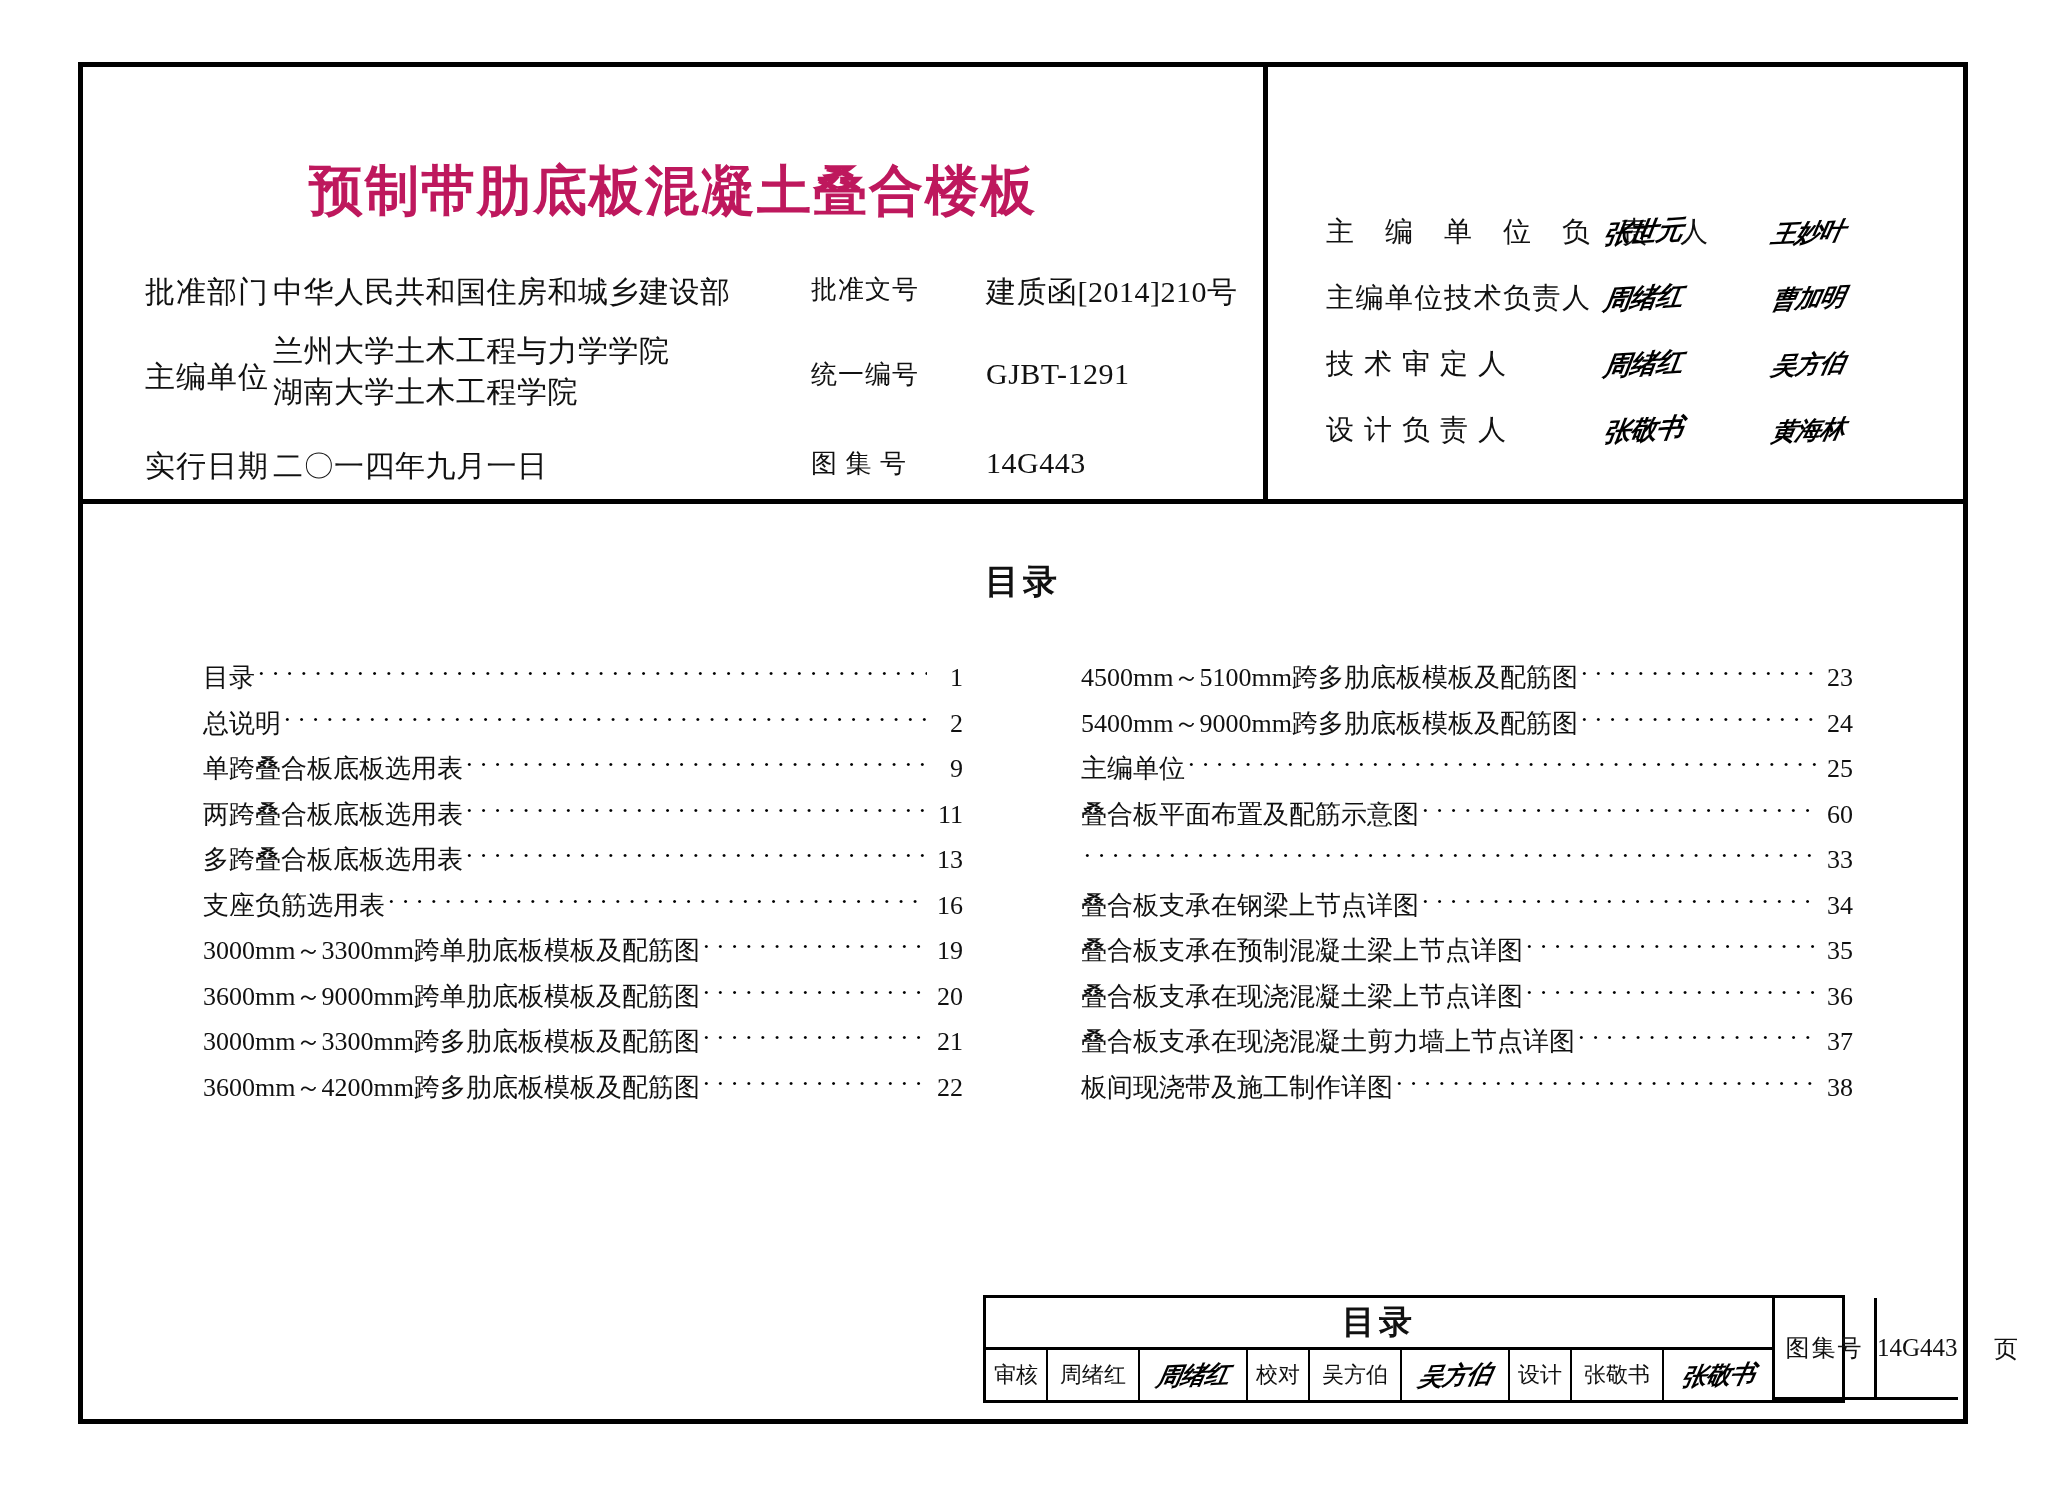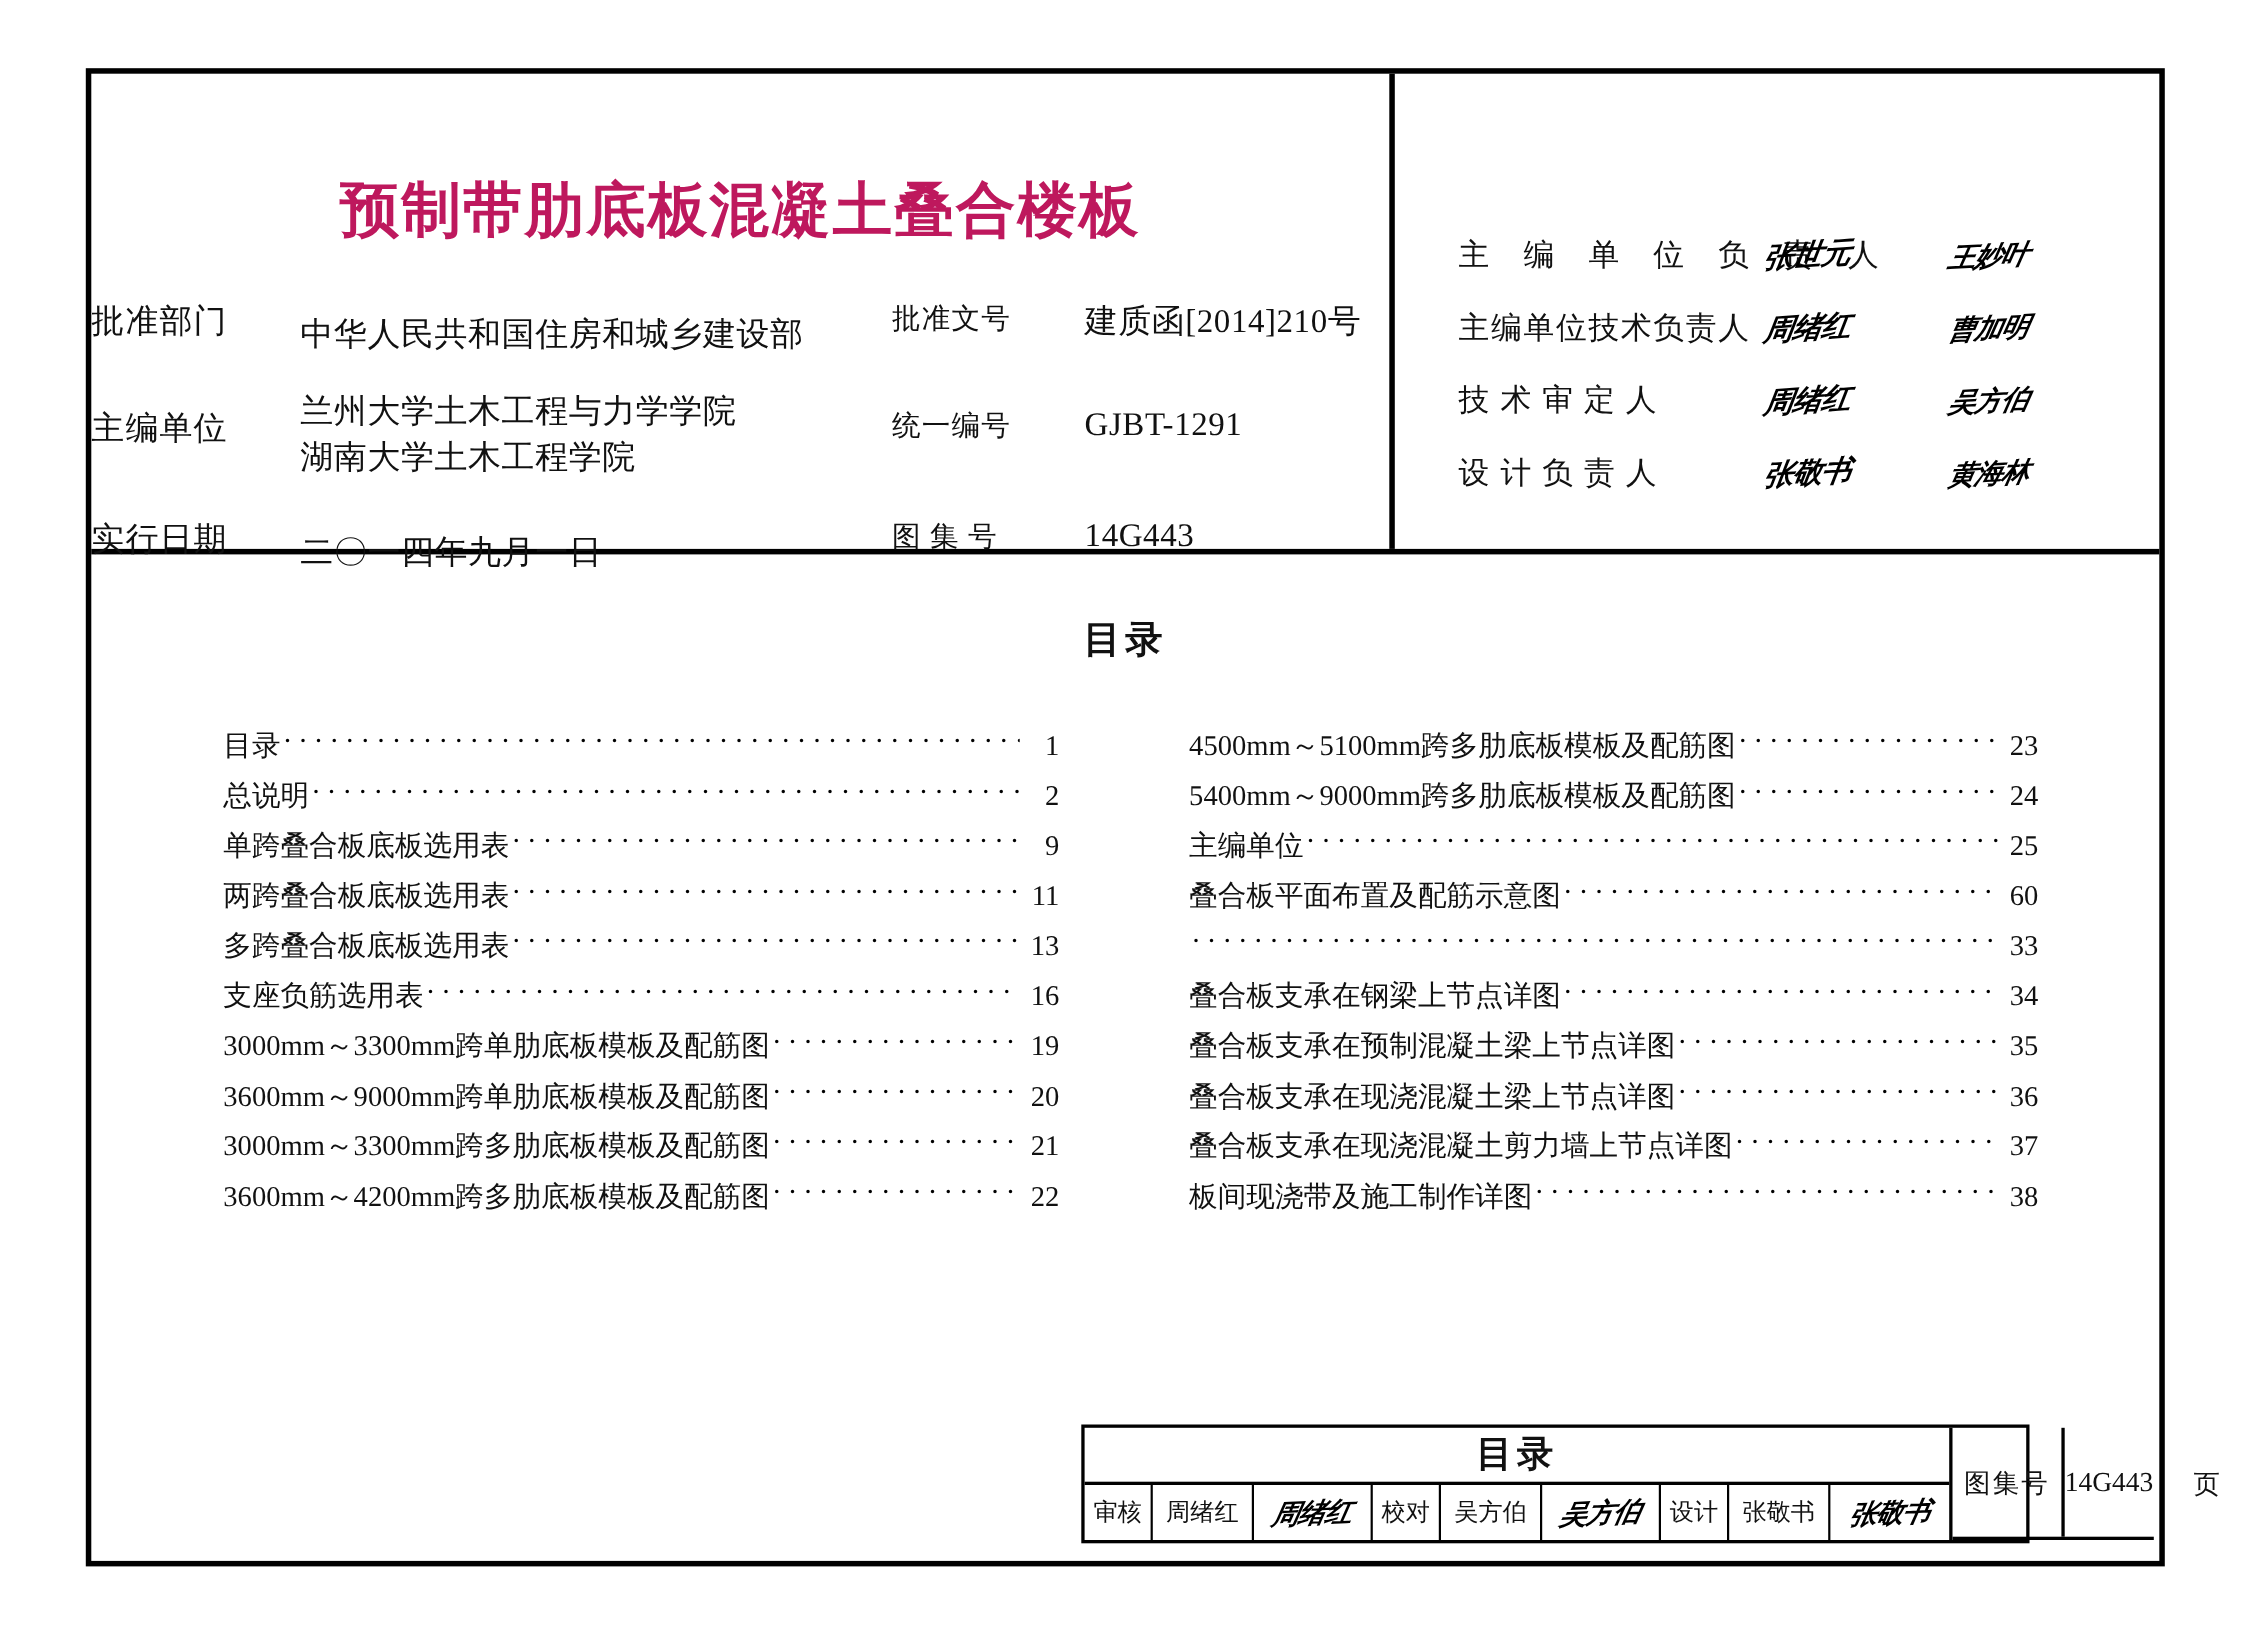--- a/index.html
+++ b/index.html
@@ -11,22 +11,22 @@
   .header{position:absolute;left:0;top:0;right:0;height:437px;border-bottom:5px solid #000;box-sizing:border-box;display:flex;}
   .header-left{width:1185px;height:100%;border-right:5px solid #000;box-sizing:border-box;position:relative;}
   .header-right{flex:1;height:100%;position:relative;}
 
   .doc-title{position:absolute;top:88px;left:0;width:100%;text-align:center;
     font-family:"DejaVu Sans","Liberation Sans",sans-serif;font-weight:bold;font-size:54px;letter-spacing:2px;color:#be185d;}
 
   .meta-grid{position:absolute;top:205px;left:0;width:100%;}
   .meta-row{display:flex;align-items:flex-start;margin-bottom:18px;}
   .meta-row.tall{margin-bottom:10px;}
-  .m-lab{width:190px;box-sizing:border-box;font-size:30px;letter-spacing:1px;white-space:nowrap;}
-  .m-val{font-size:30px;letter-spacing:0.5px;white-space:nowrap;margin-top:12px;}
+  .m-lab{width:190px;padding-left:62px;box-sizing:border-box;font-size:30px;letter-spacing:1px;white-space:nowrap;}
+  .m-val{font-size:30px;letter-spacing:0.5px;white-space:nowrap;}
   .m-val .ln{display:block;line-height:1.35;}
   .m-lab2{width:175px;text-align:left;font-size:26px;letter-spacing:1px;white-space:nowrap;}
   .m-val2{font-size:30px;letter-spacing:0.5px;white-space:nowrap;}
   .colA{width:700px;display:flex;}
   .colB{display:flex;padding-left:28px;}
 
   
   .sig-list{position:absolute;top:132px;left:0;width:100%;}
   .sig-row{display:flex;align-items:center;height:66px;}
   .sig-label{width:300px;padding-left:58px;box-sizing:border-box;font-size:28px;white-space:nowrap;}

